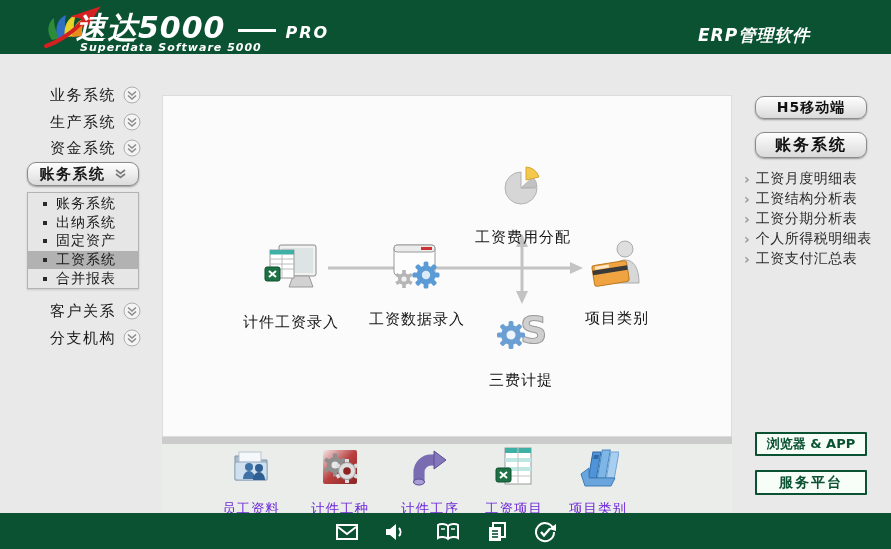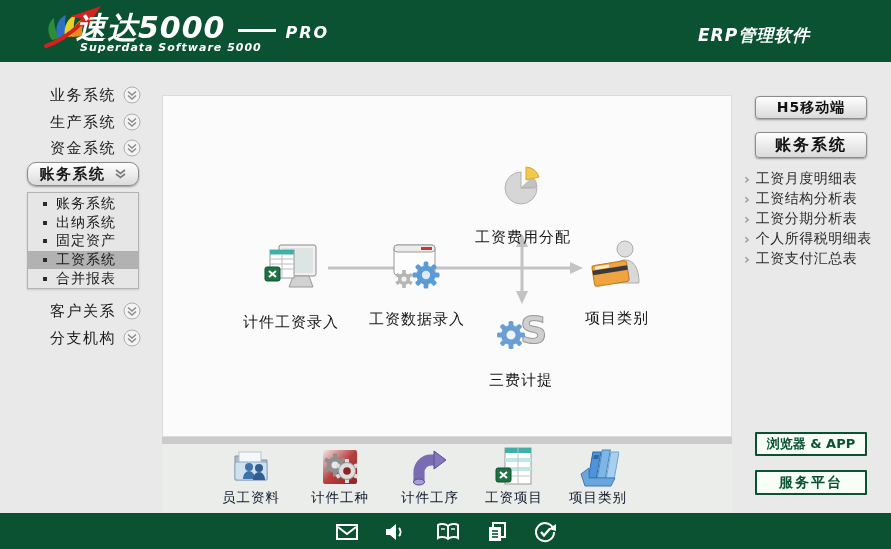--- a/index.html
+++ b/index.html
@@ -1,21 +1,21 @@
 <!DOCTYPE html>
 <html><head>
 <meta charset="utf-8">
 <style>
   * { margin:0; padding:0; box-sizing:border-box; }
   html,body { width:891px; height:549px; background:#e9e9e9; }
   body { font-family:"DejaVu Sans","Liberation Sans",sans-serif; overflow:hidden; }
   .app { position:relative; width:891px; height:549px; background:#e9e9e9; overflow:hidden; }
 
   
-  .topbar { position:absolute; top:0; left:0; width:891px; height:62px; background:#0a5232; }
+  .topbar { position:absolute; top:0; left:0; width:891px; height:54px; background:#0a5232; }
   .logo-icon { position:absolute; left:40px; top:6px; }
   .logo-line { position:absolute; left:76px; top:8px; color:#fff; font-style:italic; white-space:nowrap; }
   .logo-main { font-size:30px; font-weight:bold; letter-spacing:1px; }
   .logo-dash { display:inline-block; width:38px; height:3px; background:#fff; margin:0 10px 7px 12px; vertical-align:middle; }
   .logo-pro { font-size:16px; font-weight:bold; letter-spacing:2px; }
   .logo-sub { position:absolute; left:80px; top:41px; color:#fff; font-style:italic; font-weight:bold; font-size:11px; letter-spacing:1px; }
   .erp-title { position:absolute; left:698px; top:24px; color:#fff; font-style:italic; font-weight:bold; font-size:17px; letter-spacing:1px; }
 
   
   .nav-item { position:absolute; left:50px; height:20px; display:flex; align-items:center; gap:7px; cursor:pointer;font-family:Liberation Serif, serif; }
@@ -37,24 +37,24 @@
   .canvas { position:absolute; left:162px; top:95px; width:570px; height:342px;
     background:#fbfbfb; border:1px solid #dcdcdc; }
   .arrows { position:absolute; left:0; top:0; }
   .node { position:absolute; width:120px; display:flex; flex-direction:column; align-items:center; cursor:pointer;gap:17px; }
   .node-label { font-size:15px; color:#151515; letter-spacing:1px; margin-top:3px; white-space:nowrap; }
 
   
   .separator { position:absolute; left:162px; top:437px; width:570px; height:7px; background:#cbcbcb; }
   .bottom-strip { position:absolute; left:162px; top:444px; width:570px; height:68px; background:#eaedea; }
   .tool-item { position:absolute; top:2px; width:86px; display:flex; flex-direction:column; align-items:center; cursor:pointer; }
-  .tool-label { font-size:13.5px; color:#0f172a; letter-spacing:1px; margin-top:1px; white-space:nowrap;text-align:center; }
-
-  
-  .rp-btn { position:absolute; left:755px; width:112px; border:1px solid #8b8b8b; border-radius:4px;
+  .tool-label { font-size:13.5px; color:#6d28d9; letter-spacing:1px; margin-top:12px; white-space:nowrap;text-align:center; }
+
+  
+  .rp-btn { position:absolute; left:755px; width:112px; border:1px solid #8b8b8b; border-radius:9px;
     background:linear-gradient(#fefefe,#dadada); box-shadow:0 1px 2px rgba(0,0,0,.35);
     display:flex; align-items:center; justify-content:center; font-weight:bold; color:#111; cursor:pointer; }
   .rp-btn.h5 { top:96px; height:23px; font-size:14px; letter-spacing:1px; }
   .rp-btn.report { top:132px; height:26px; font-size:16px; letter-spacing:2px; }
   .rp-links { position:absolute; left:744px; top:169px; width:146px; }
   .rp-link { height:20px; display:flex; align-items:center; gap:6px; cursor:pointer; }
   .rp-link .chev { color:#9a9a9a; font-size:14px; font-weight:bold; line-height:1; }
   .rp-link .rp-label { font-size:14px; color:#2a2a2a; letter-spacing:0.5px; white-space:nowrap; }
   .green-btn { position:absolute; left:755px; width:112px; border:2px solid #0a5232; border-radius:1px;
     background:#f7fdf7; display:flex; align-items:center; justify-content:center;

